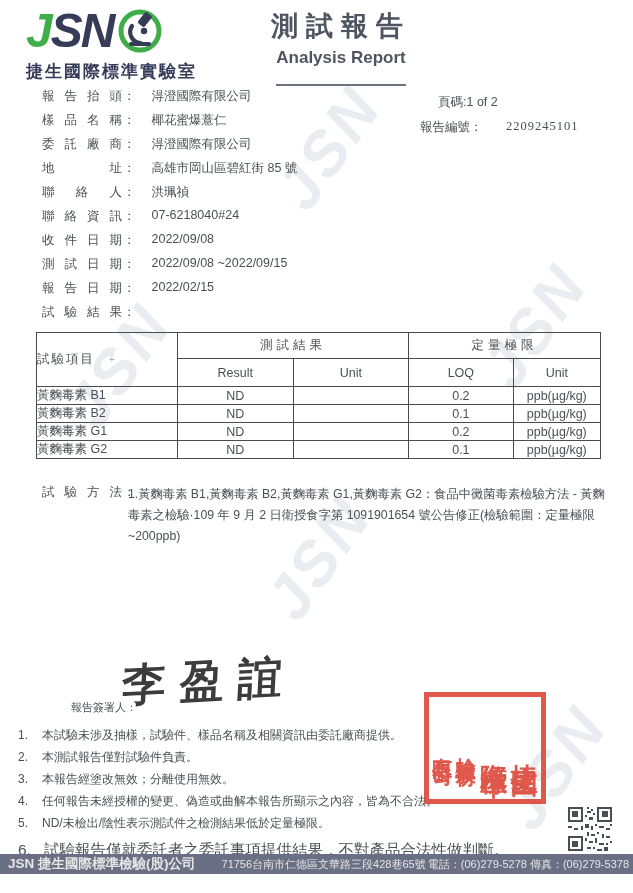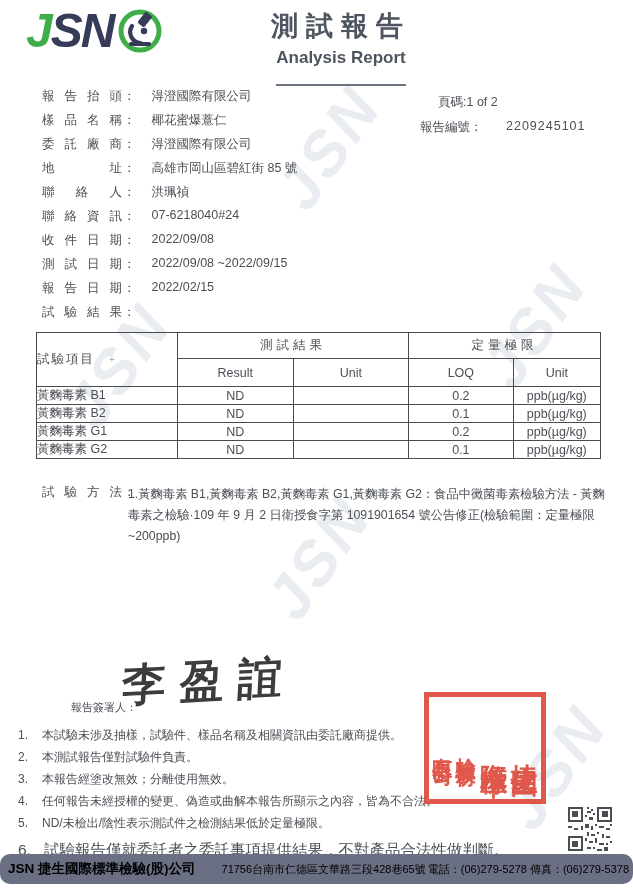--- a/index.html
+++ b/index.html
@@ -27,21 +27,21 @@
   .logo-subtitle { font-size:17px; font-weight:700; color:#363b58; letter-spacing:2px; margin-top:2px; }
 
   .title-block { position:absolute; left:226px; top:8px; width:230px; text-align:center; }
   .title-cn { font-size:27px; font-weight:700; color:#4e5560; letter-spacing:8px; }
   .title-en { display:inline-block; font-size:17px; font-weight:700; color:#4e5560; margin-top:4px;
               border-bottom:2px solid #6b7280; padding-bottom:16px; }
 
   
   .meta { position:absolute; left:420px; top:94px; width:180px; font-size:12.5px; color:#4b4f55; }
   .meta .m1 { padding-left:18px; }
-  .meta .m2 { margin-top:8px; display:flex; }
+  .meta .m2 { margin-top:8px; display:flex;font-family:Liberation Serif, serif; }
   .meta .m2 .mlabel { width:72px; }
   .meta .m2 .mvalue { margin-left:14px; letter-spacing:1px; }
 
   
   .fields { position:absolute; left:42px; top:88px; width:380px; }
   .frow { height:16px; margin-bottom:8px; font-size:12.5px; display:flex; }
   .flabel { display:inline-block; width:80px; text-align:justify; text-align-last:justify; color:#4b4f55; }
   .fcolon { margin-left:1px; }
   .fvalue { margin-left:16px; color:#4b4f55; white-space:nowrap; }
 
@@ -81,22 +81,22 @@
   .notes { position:absolute; left:18px; top:728px; width:440px; list-style:none; }
   .note { display:flex; font-size:12px; line-height:15px; margin-bottom:7px; color:#4b4f55; }
   .note .num { width:24px; flex:0 0 24px; }
   .note.big { font-size:15.5px; line-height:19px; margin-top:9px; width:600px; }
   .note.big .num { width:26px; flex:0 0 26px; }
 
   
   .qr { position:absolute; left:568px; top:806px; }
 
   
-  .footer { position:absolute; left:0; top:854px; width:633px; height:30px;
-            background:#6a6f83; display:flex; align-items:center; color:#000000;border-radius:10px; }
+  .footer { position:absolute; left:0; top:854px; width:633px; height:20px;
+            background:#6a6f83; display:flex; align-items:center; color:#e5e5e5; }
   .footer .fname { font-size:13.5px; font-weight:700; margin-left:8px; white-space:nowrap; }
   .footer .faddr { font-size:11px; margin-left:26px; white-space:nowrap; }
   .footer .fphone { font-size:11px; margin-left:auto; margin-right:4px; white-space:nowrap; }
 </style>
 </head>
 <body>
 
 <div class="page">
 
   <span class="wm" style="left:262px; top:112px;">JSN</span>
@@ -113,20 +113,21 @@
           <circle cx="23" cy="23" r="19" fill="none" stroke="#3fae49" stroke-width="5"></circle>
           <g fill="#363b58" stroke="#363b58">
             <rect x="24.5" y="5" width="7.5" height="13" rx="1.5" transform="rotate(38 28 11)"></rect>
             <path d="M15 18 a11 11 0 0 0 8.5 17" fill="none" stroke-width="4.2" stroke-linecap="round"></path>
             <path d="M14 36 h18" fill="none" stroke-width="4.2" stroke-linecap="round"></path>
             <circle cx="27" cy="23" r="3.2" stroke="none"></circle>
           </g>
         </svg>
       </span>
     </div>
+    <div class="logo-subtitle">捷生國際標準實驗室</div>
   </div>
 
   <div class="title-block">
     <div class="title-cn">測試報告</div>
     <div class="title-en">Analysis Report</div>
   </div>
 
   <div class="meta">
     <div class="m1">頁碼:1 of 2</div>
     <div class="m2">

